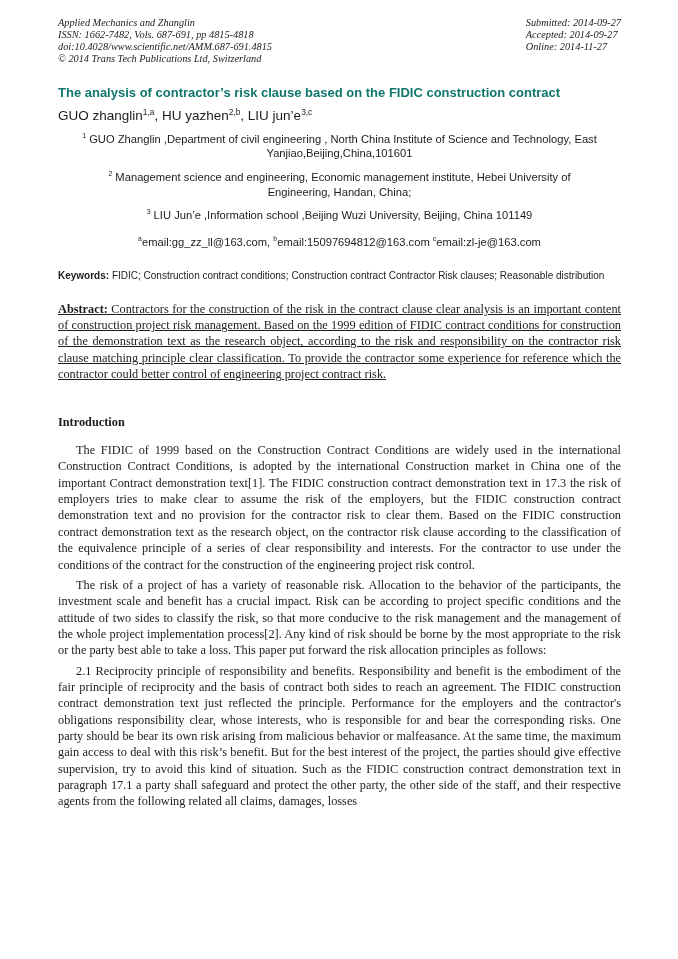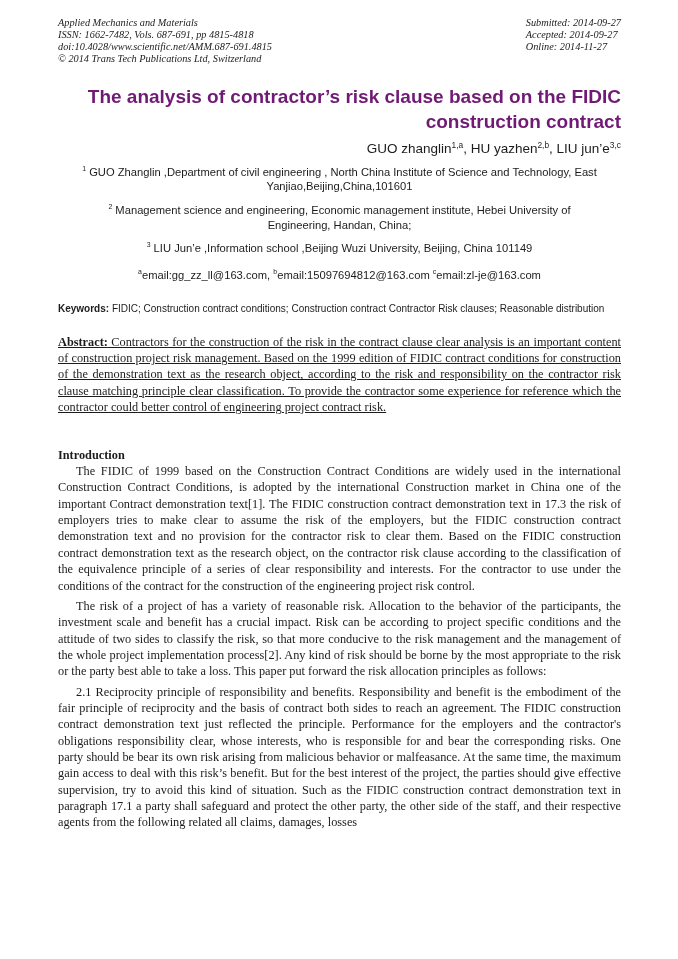--- a/index.html
+++ b/index.html
@@ -10,44 +10,44 @@
     color: #1c1c1c;
     font-family: "Liberation Serif", serif;
     padding: 17px 57px 0 58px;
     position: relative;
     overflow: hidden;
   }
   .hdr { display: flex; justify-content: space-between; font-style: italic; font-size: 10.3px; line-height: 1.16; color: #222; }
   .hdr-right { text-align: left; }
   .title {
     font-family: "Liberation Sans", sans-serif;
-    font-weight: bold; font-size: 19px; line-height: 1.32;
-    text-align: right; margin-top: 19px; color: #701a75;
+    font-weight: bold; font-size: 13px; line-height: 1.32;
+    text-align: left; margin-top: 19px; color: #0f766e;
   }
-  .authors { font-family: "Liberation Sans", sans-serif; font-size: 13.5px; text-align: right; margin-top: 7px; }
+  .authors { font-family: "Liberation Sans", sans-serif; font-size: 13.5px; text-align: left; margin-top: 7px; }
   .affil { font-family: "Liberation Sans", sans-serif; font-size: 11.2px; line-height: 1.3; text-align: center; margin-top: 9px; }
   .affil-2 { max-width: 470px; margin-left: auto; margin-right: auto; }
   .emails { font-family: "Liberation Sans", sans-serif; font-size: 11.2px; text-align: center; margin-top: 13px; }
   sup { font-size: 0.62em; vertical-align: super; line-height: 0; }
   .keywords { font-family: "Liberation Sans", sans-serif; font-size: 10px; line-height: 1.33; margin-top: 21px; text-align: left; }
   .keywords b { font-weight: bold; }
   .abstract { font-size: 12.3px; line-height: 1.32; text-align: justify; margin-top: 19px; text-decoration: underline; }
   .abstract b { font-weight: bold; }
   .heading { font-size: 12.3px; font-weight: bold; margin-top: 33px; }
-  .para { font-size: 12.3px; line-height: 1.33; text-align: justify; text-indent: 18px; margin-top: 0; }
+  .para { font-size: 12.3px; line-height: 1.33; text-align: justify; text-indent: 18px; margin-top: 12px; }
   .para + .para { margin-top: 4px; }
 </style>
 </head>
 <body>
 
 <div class="page">
 
   <div class="hdr">
     <div class="hdr-left">
-      <div>Applied Mechanics and Materials</div>
+      <div>Applied Mechanics and Zhanglin</div>
       <div>ISSN: 1662-7482, Vols. 687-691, pp 4815-4818</div>
       <div>doi:10.4028/www.scientific.net/AMM.687-691.4815</div>
       <div>© 2014 Trans Tech Publications Ltd, Switzerland</div>
     </div>
     <div class="hdr-right">
       <div>Submitted: 2014-09-27</div>
       <div>Accepted: 2014-09-27</div>
       <div>Online: 2014-11-27</div>
     </div>
   </div>

